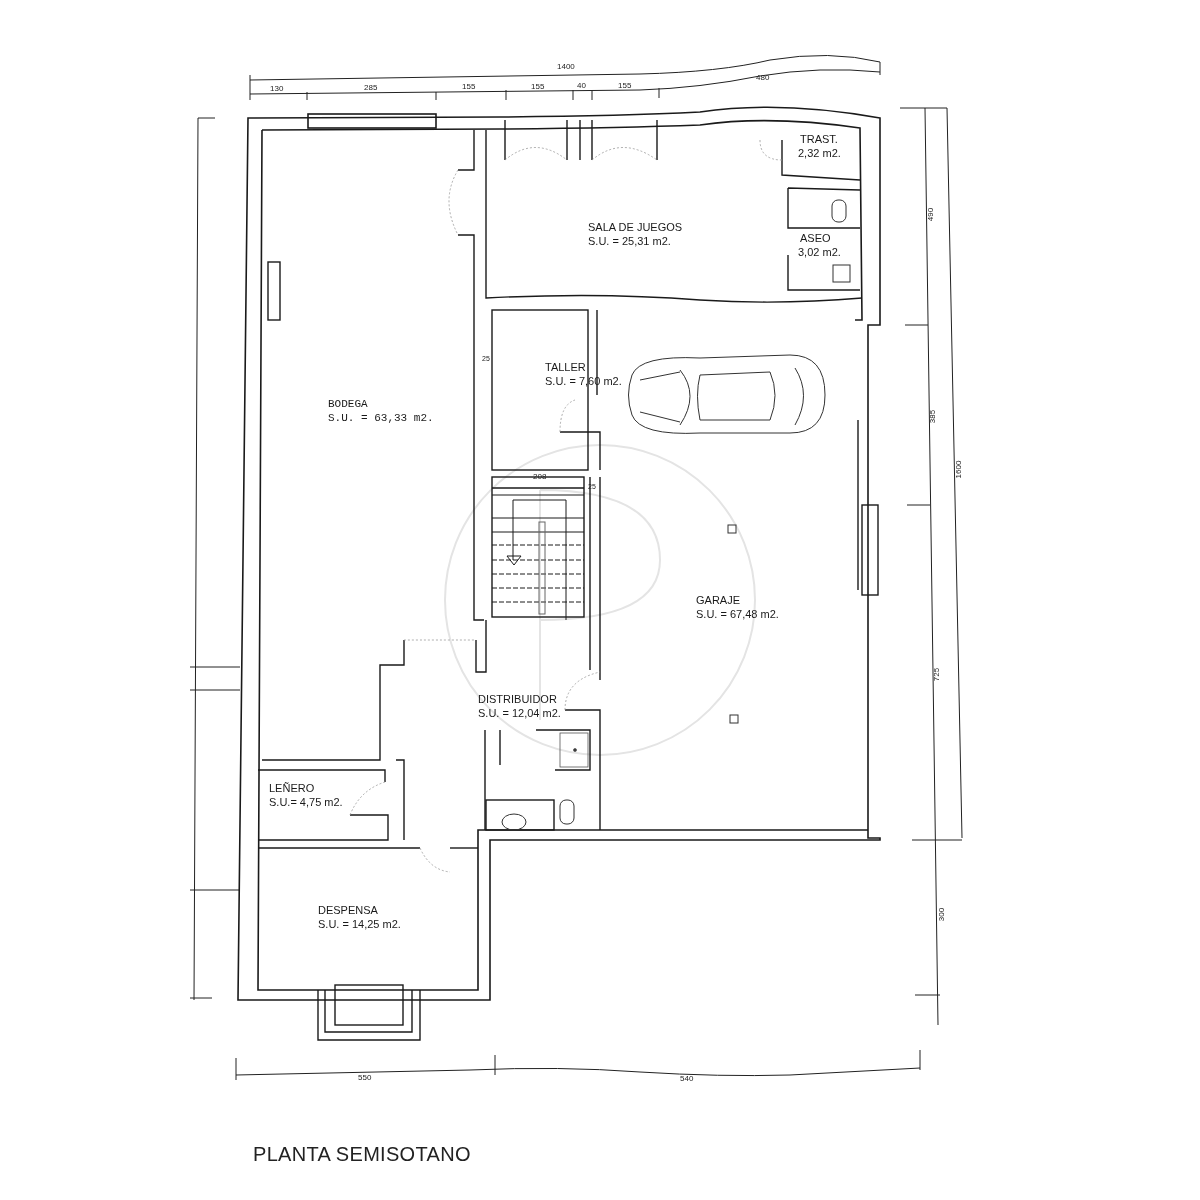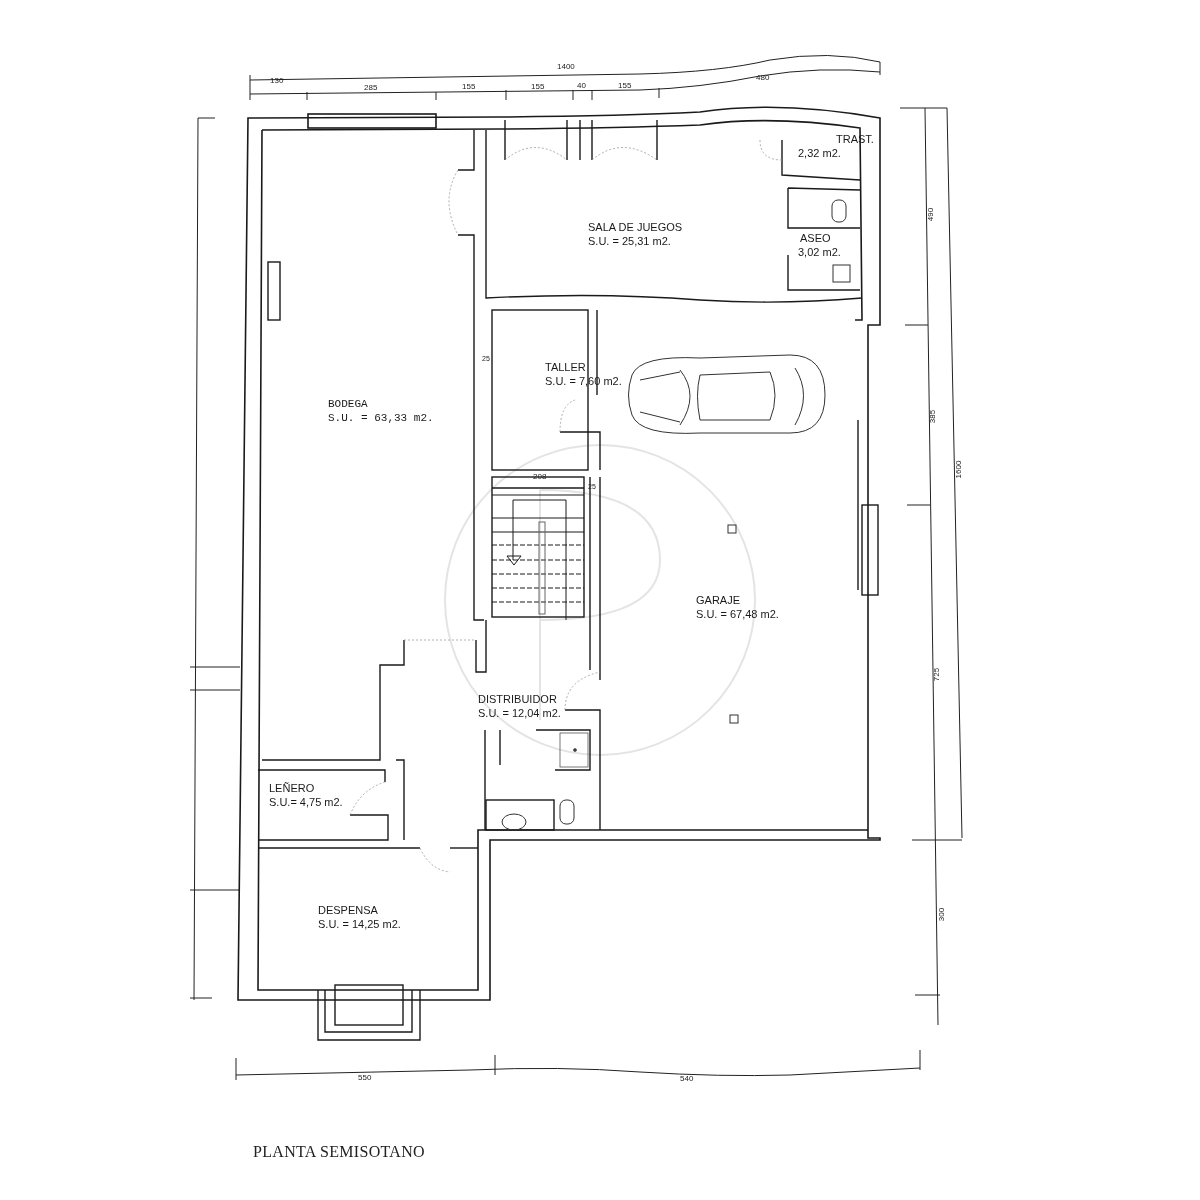--- a/index.html
+++ b/index.html
@@ -1,21 +1,21 @@
 <!DOCTYPE html>
 <html><head>
 <meta charset="utf-8">
 <style>
   html, body { margin:0; padding:0; background:#ffffff; }
   body { width:1200px; height:1200px; position:relative; overflow:hidden; font-family:"Liberation Sans", sans-serif; color:#1a1a1a; }
   #plan { position:absolute; left:0; top:0; width:1200px; height:1200px; }
   .lbl { position:absolute; font-family:"Liberation Sans", sans-serif; font-size:11px; line-height:14px; color:#1a1a1a; white-space:nowrap; }
   .dim { position:absolute; font-family:"Liberation Sans", sans-serif; font-size:8px; color:#222; white-space:nowrap; }
   .dimv { transform:rotate(-90deg); transform-origin:center; }
-  .title { position:absolute; left:253px; top:1143px; font-size:16px; letter-spacing:0.3px; color:#222; font-family:Liberation Serif, serif; }
+  .title { position:absolute; left:253px; top:1143px; font-size:20px; letter-spacing:0.3px; color:#222; font-family:Liberation Sans, sans-serif; }
 </style>
 </head>
 <body>
 
 <svg id="plan" viewBox="0 0 1200 1200" xmlns="http://www.w3.org/2000/svg">
 
   <g fill="none" stroke="#e4e4e4" stroke-width="2">
     <circle cx="600" cy="600" r="155"></circle>
     <path d="M540 490 L540 720 M540 490 Q660 490 660 560 Q660 620 540 620"></path>
   </g>
@@ -159,21 +159,21 @@
     <rect x="728" y="525" width="8" height="8"></rect>
     <rect x="730" y="715" width="8" height="8"></rect>
   </g>
 </svg>
 
 <div class="lbl" style="left:588px;top:188px;margin-top:32px;">
   <div>SALA DE JUEGOS</div>
   <div>S.U. = 25,31 m2.</div>
 </div>
 <div class="lbl" style="left:798px;top:132px;">
-  <div style="padding-left:2px;margin-left:36px;">TRAST.</div>
+  <div style="padding-left:2px;">TRAST.</div>
   <div>2,32 m2.</div>
 </div>
 <div class="lbl" style="left:800px;top:231px;">
   <div>ASEO</div>
   <div style="margin-left:-2px;">3,02 m2.</div>
 </div>
 <div class="lbl" style="left:505px;top:360px;margin-left:40px;">
   <div>TALLER</div>
   <div>S.U. = 7,60 m2.</div>
 </div>
@@ -192,21 +192,21 @@
 <div class="lbl" style="left:269px;top:781px;">
   <div>LEÑERO</div>
   <div>S.U.= 4,75 m2.</div>
 </div>
 <div class="lbl" style="left:318px;top:903px;">
   <div>DESPENSA</div>
   <div>S.U. = 14,25 m2.</div>
 </div>
 
 <div class="dim" style="left:557px;top:62px;">1400</div>
-<div class="dim" style="left:270px;top:76px;">130</div>
+<div class="dim" style="left:270px;top:84px;">130</div>
 <div class="dim" style="left:364px;top:83px;">285</div>
 <div class="dim" style="left:462px;top:82px;">155</div>
 <div class="dim" style="left:531px;top:82px;">155</div>
 <div class="dim" style="left:577px;top:81px;">40</div>
 <div class="dim" style="left:618px;top:81px;">155</div>
 <div class="dim" style="left:756px;top:73px;">480</div>
 
 <div class="dim dimv" style="left:924px;top:210px;">490</div>
 <div class="dim dimv" style="left:926px;top:412px;">385</div>
 <div class="dim dimv" style="left:950px;top:465px;">1600</div>

